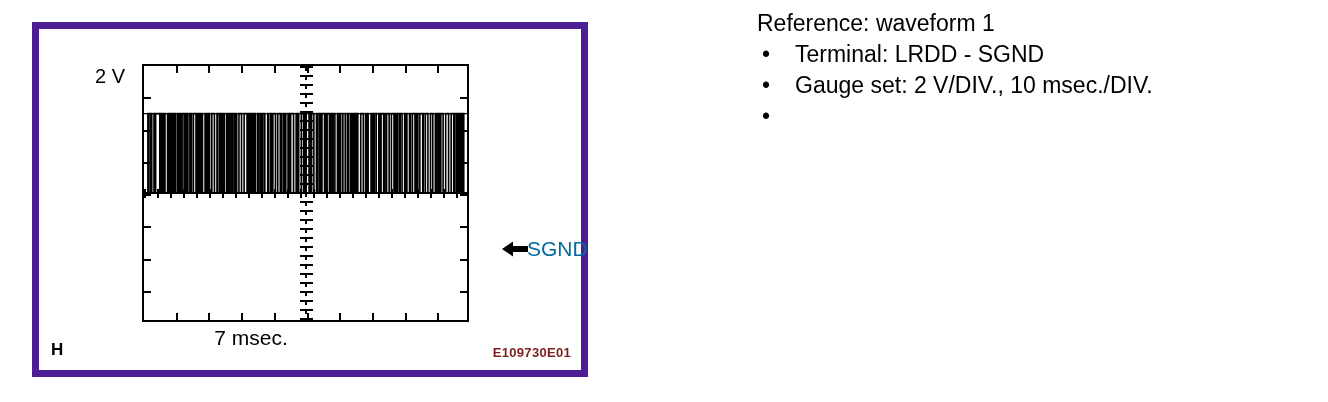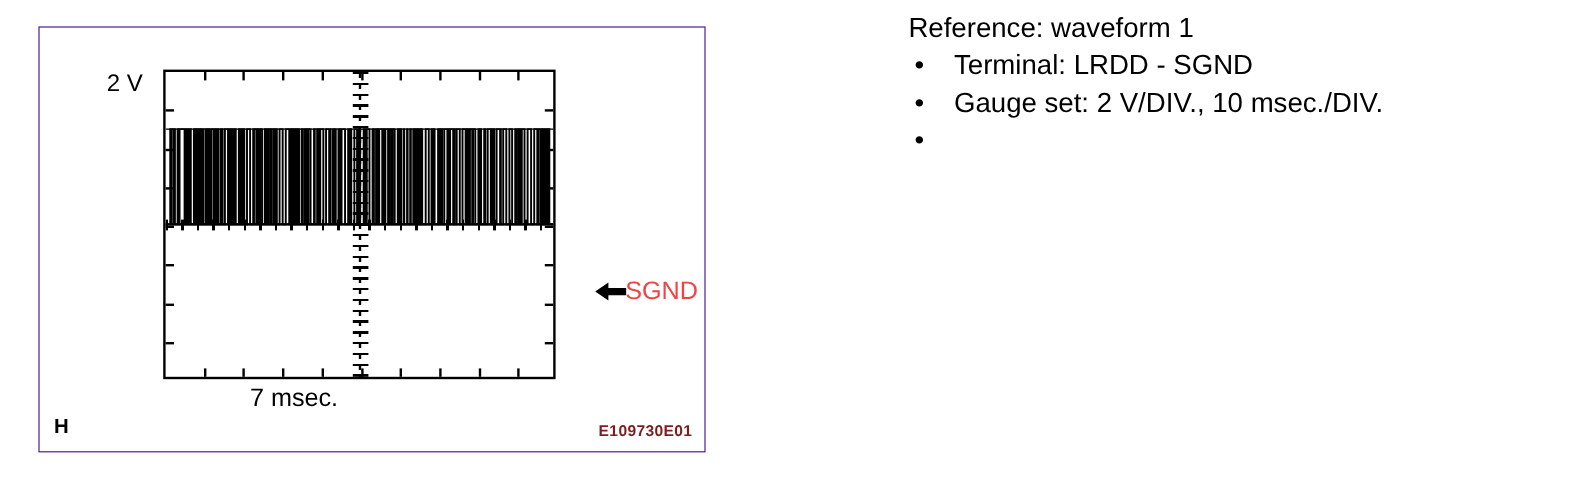--- a/index.html
+++ b/index.html
@@ -15,21 +15,21 @@
     overflow: hidden;
   }
 
   
   #figure-box {
     position: absolute;
     left: 32px;
     top: 22px;
     width: 556px;
     height: 355px;
-    border: 1px solid #4c1d95;
+    border: 7px solid #4c1d95;
     box-sizing: border-box;
     background: #fff;
   }
 
   
   #scope-plot {
     position: absolute;
     left: 103px;   
     top: 35px;     
     width: 327px;
@@ -142,21 +142,21 @@
     align-items: center;
     white-space: nowrap;
   }
   #sgnd-arrow {
     display: block;
     width: 26px;
     height: 18px;
   }
   #sgnd-text {
     font-size: 21px;
-    color: #ef4444;
+    color: #0369a1;
     margin-left: -1px;
   }
 
   
   #text-panel {
     position: absolute;
     left: 757px;
     top: 8px;
     width: 570px;
     color: #000;

